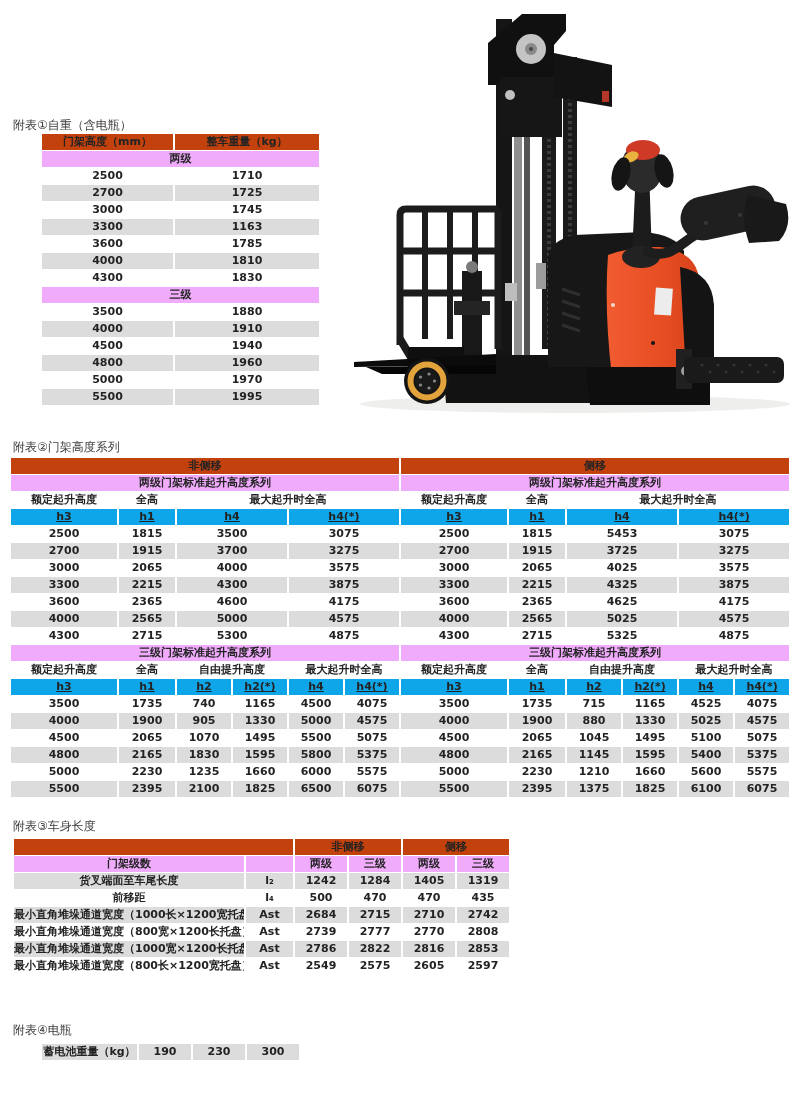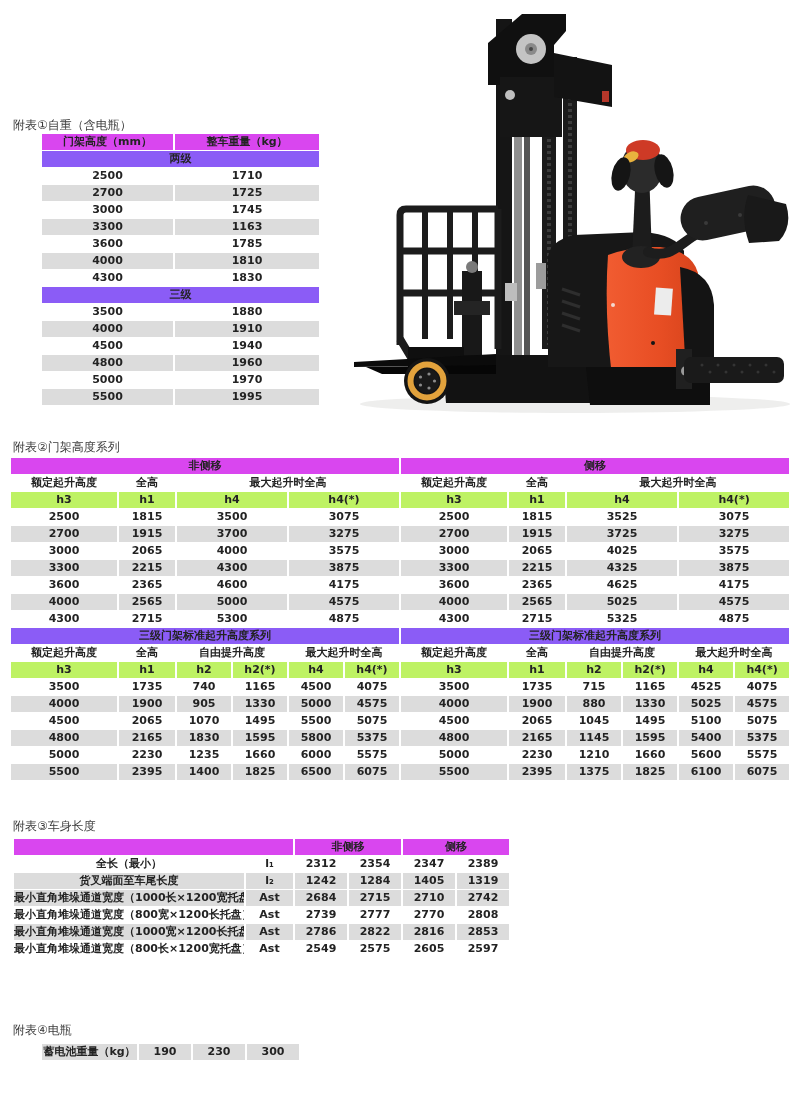--- a/index.html
+++ b/index.html
@@ -3,23 +3,23 @@
 <meta charset="utf-8">
 <style>
   html,body{margin:0;padding:0;}
   body{width:800px;height:1119px;background:#ffffff;position:relative;overflow:hidden;
        font-family:"DejaVu Sans","Liberation Sans",sans-serif;}
   .abs{position:absolute;}
   .tbl-title{font-size:12px;color:#3c3c3c;font-weight:400;white-space:nowrap;}
   table.spec{border-collapse:separate;border-spacing:2px 1px;table-layout:fixed;}
   table.spec th,table.spec td{font-size:11px;font-weight:700;text-align:center;vertical-align:middle;
        padding:0;height:16px;line-height:16px;white-space:nowrap;overflow:hidden;color:#232323;}
-  .hd{background:#d946ef;color:#ffffff;}
-  .hm{background:#8b5cf6;color:#ffffff;}
-  .hl{background:#bef264;color:#2c2c2c;}
+  .hd{background:#c2410c;color:#ffffff;}
+  .hm{background:#f0abfc;color:#ffffff;}
+  .hl{background:#0ea5e9;color:#2c2c2c;text-decoration:underline;}
   .wg{background:#ffffff;}
   .sg{background:#dcdcdc;}
   .blank{background:transparent;}
   .t3lbl{font-size:10.5px;}
   .photo{left:350px;top:5px;width:440px;height:410px;}
 </style>
 </head>
 <body>
 
 <div class="abs" style="inset:0">
@@ -238,20 +238,24 @@
         <col style="width: 54px;">
         <col style="width: 54px;">
         <col style="width: 54px;">
       </colgroup>
       <tbody>
         <tr>
           <th class="hd" colspan="6">非侧移</th>
           <th class="hd" colspan="6">侧移</th>
         </tr>
         <tr>
+          <th class="hm" colspan="6">两级门架标准起升高度系列</th>
+          <th class="hm" colspan="6">两级门架标准起升高度系列</th>
+        </tr>
+        <tr>
           <th class="wg">额定起升高度</th>
           <th class="wg">全高</th>
           <th class="wg" colspan="4">最大起升时全高</th>
           <th class="wg">额定起升高度</th>
           <th class="wg">全高</th>
           <th class="wg" colspan="4">最大起升时全高</th>
         </tr>
         <tr>
           <th class="hl" colspan="1">h3</th>
           <th class="hl" colspan="1">h1</th>
@@ -262,21 +266,21 @@
           <th class="hl" colspan="2">h4</th>
           <th class="hl" colspan="2">h4(*)</th>
         </tr>
         <tr>
           <td class="wg" colspan="1">2500</td>
           <td class="wg" colspan="1">1815</td>
           <td class="wg" colspan="2">3500</td>
           <td class="wg" colspan="2">3075</td>
           <td class="wg" colspan="1">2500</td>
           <td class="wg" colspan="1">1815</td>
-          <td class="wg" colspan="2">3525</td>
+          <td class="wg" colspan="2">5453</td>
           <td class="wg" colspan="2">3075</td>
         </tr>
         <tr>
           <td class="sg" colspan="1">2700</td>
           <td class="sg" colspan="1">1915</td>
           <td class="sg" colspan="2">3700</td>
           <td class="sg" colspan="2">3275</td>
           <td class="sg" colspan="1">2700</td>
           <td class="sg" colspan="1">1915</td>
           <td class="sg" colspan="2">3725</td>
@@ -426,21 +430,21 @@
           <td class="wg">5000</td>
           <td class="wg">2230</td>
           <td class="wg">1210</td>
           <td class="wg">1660</td>
           <td class="wg">5600</td>
           <td class="wg">5575</td>
         </tr>
         <tr>
           <td class="sg">5500</td>
           <td class="sg">2395</td>
-          <td class="sg">1400</td>
+          <td class="sg">2100</td>
           <td class="sg">1825</td>
           <td class="sg">6500</td>
           <td class="sg">6075</td>
           <td class="sg">5500</td>
           <td class="sg">2395</td>
           <td class="sg">1375</td>
           <td class="sg">1825</td>
           <td class="sg">6100</td>
           <td class="sg">6075</td>
         </tr>
@@ -455,36 +459,44 @@
         <col style="width: 52px;">
         <col style="width: 52px;">
       </colgroup>
       <tbody>
         <tr>
           <th class="hd" colspan="2"></th>
           <th class="hd" colspan="2">非侧移</th>
           <th class="hd" colspan="2">侧移</th>
         </tr>
         <tr>
-          <td class="wg t3lbl">全长（最小）</td>
-          <td class="wg">l₁</td>
-          <td class="wg">2312</td>
-          <td class="wg">2354</td>
-          <td class="wg">2347</td>
-          <td class="wg">2389</td>
+          <th class="hm">门架级数</th>
+          <th class="hm"></th>
+          <th class="hm">两级</th>
+          <th class="hm">三级</th>
+          <th class="hm">两级</th>
+          <th class="hm">三级</th>
         </tr>
         <tr>
           <td class="sg t3lbl">货叉端面至车尾长度</td>
           <td class="sg">l₂</td>
           <td class="sg">1242</td>
           <td class="sg">1284</td>
           <td class="sg">1405</td>
           <td class="sg">1319</td>
         </tr>
         <tr>
+          <td class="wg t3lbl">前移距</td>
+          <td class="wg">l₄</td>
+          <td class="wg">500</td>
+          <td class="wg">470</td>
+          <td class="wg">470</td>
+          <td class="wg">435</td>
+        </tr>
+        <tr>
           <td class="sg t3lbl">最小直角堆垛通道宽度（1000长×1200宽托盘）</td>
           <td class="sg">Ast</td>
           <td class="sg">2684</td>
           <td class="sg">2715</td>
           <td class="sg">2710</td>
           <td class="sg">2742</td>
         </tr>
         <tr>
           <td class="wg t3lbl">最小直角堆垛通道宽度（800宽×1200长托盘）</td>
           <td class="wg">Ast</td>

